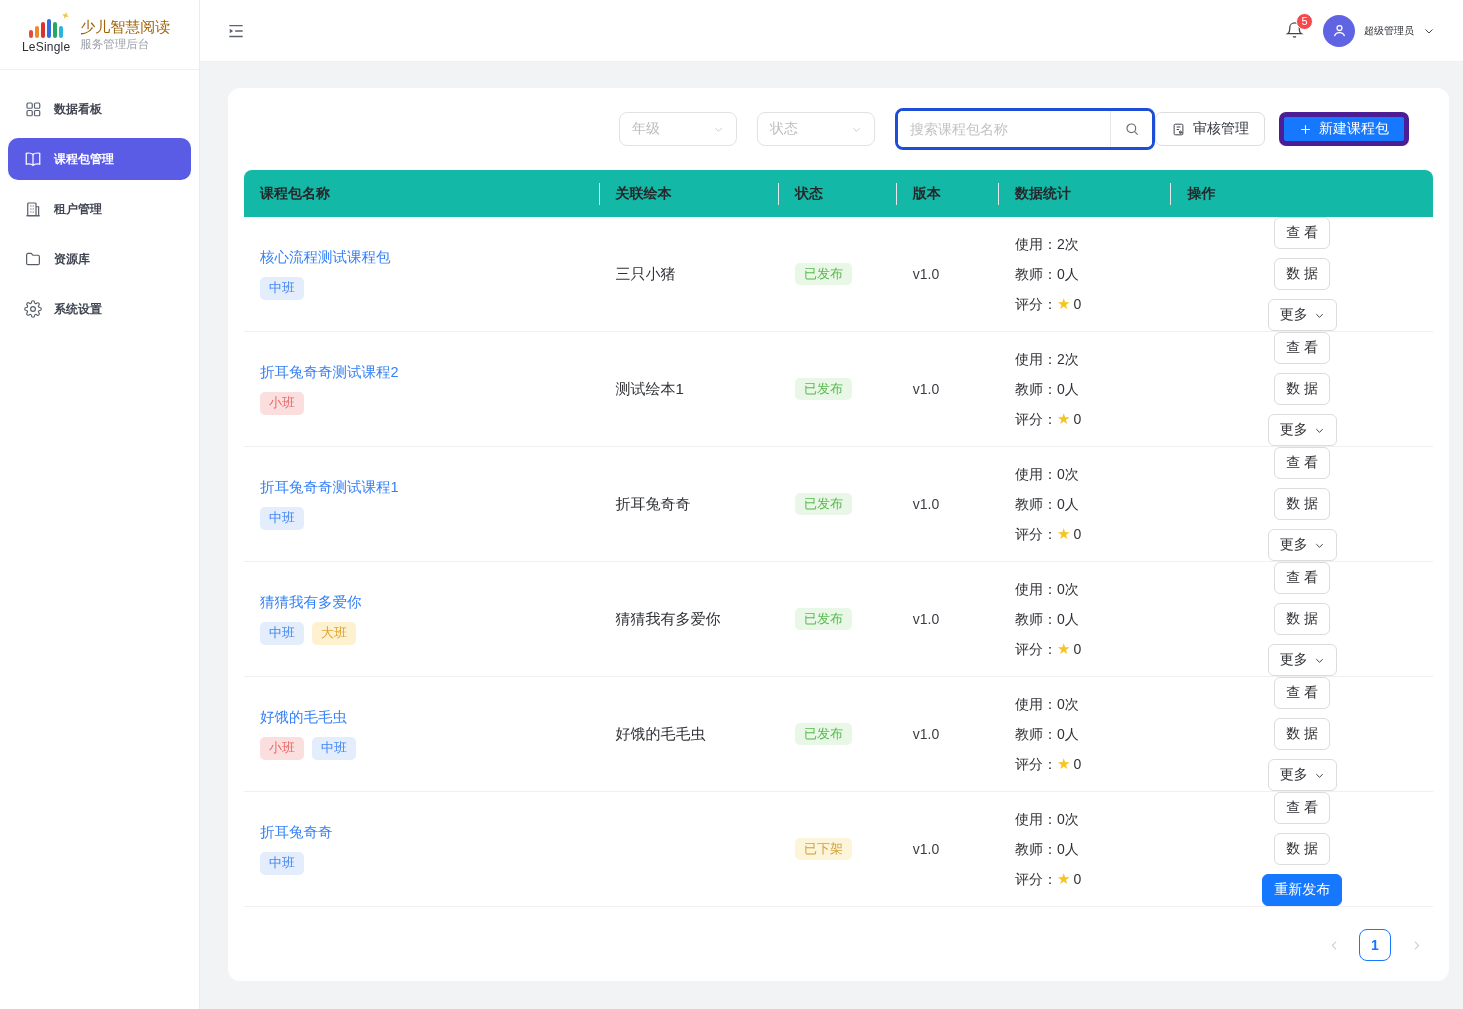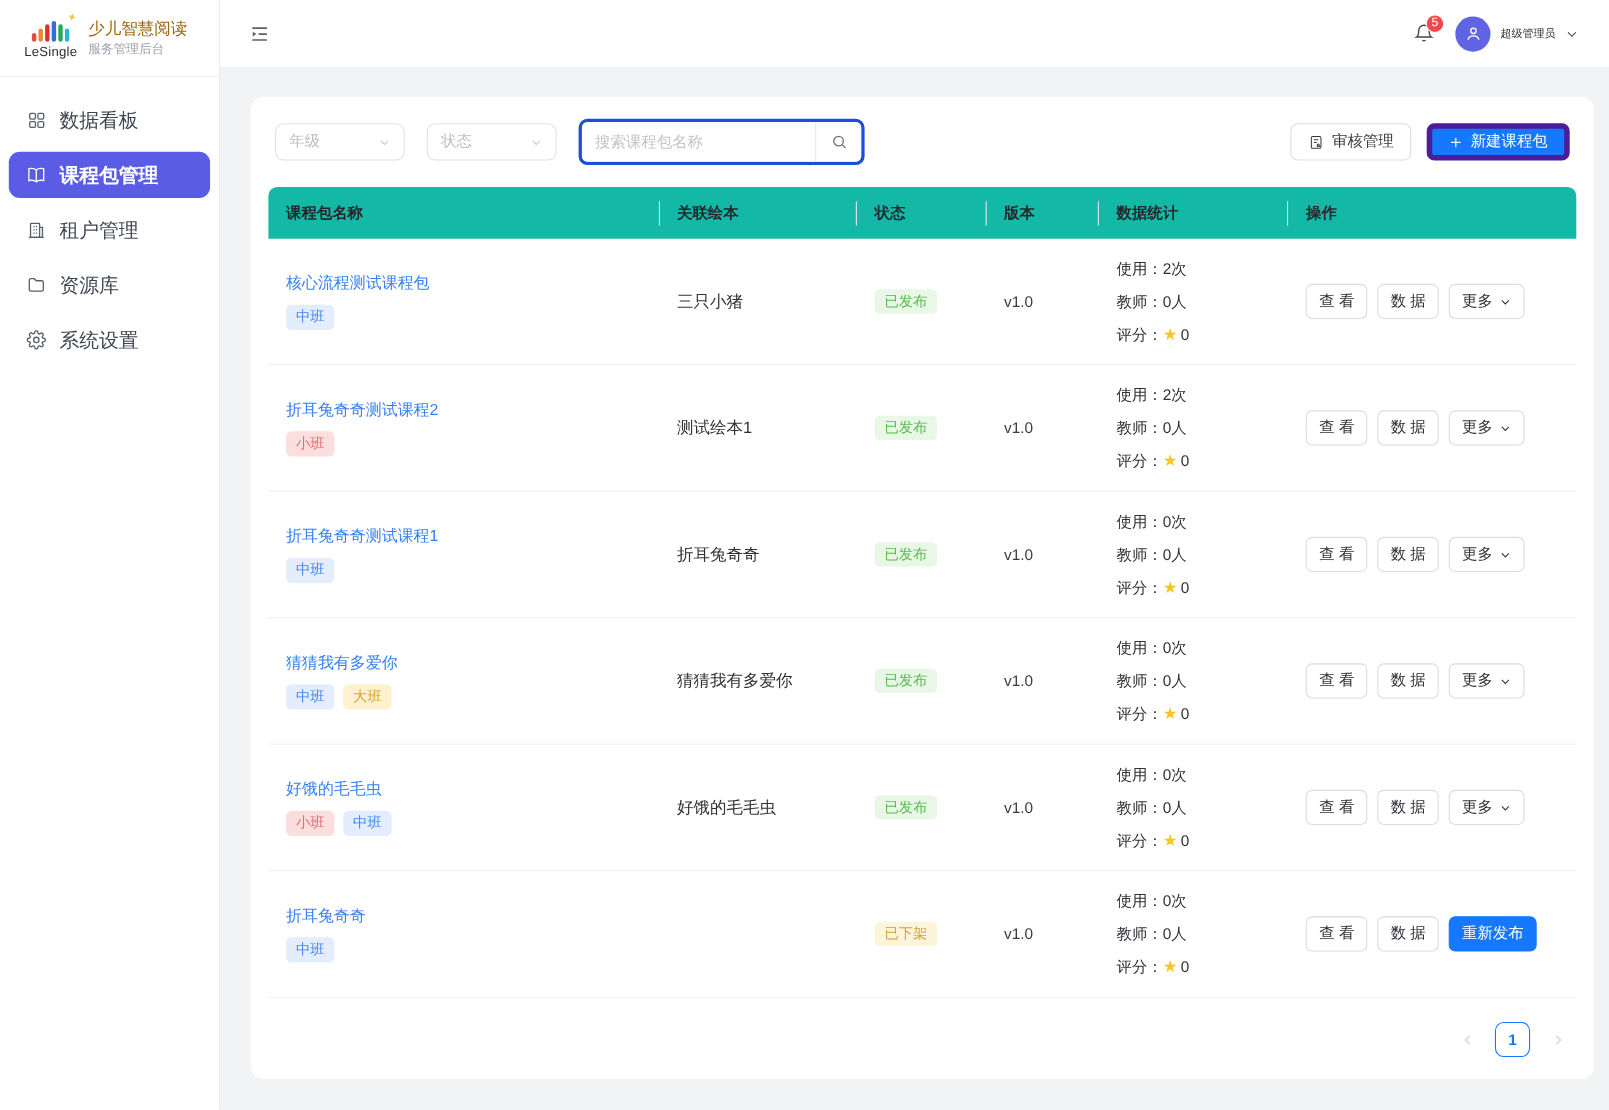--- a/index.html
+++ b/index.html
@@ -18,42 +18,42 @@
   .logo-bars i { display: block; width: 4px; border-radius: 2px; }
   .logo-spark { position: absolute; right: -6px; top: -4px; width: 7px; height: 7px; background: #f6c344; transform: rotate(20deg); clip-path: polygon(50% 0, 65% 35%, 100% 50%, 65% 65%, 50% 100%, 35% 65%, 0 50%, 35% 35%); }
   .logo-brand { font-size: 12px; color: #2b2f36; margin-top: 2px; letter-spacing: 0.2px; }
   .logo-title { font-size: 15px; font-weight: 400; color: #a16207; line-height: 1.3; }
   .logo-sub { font-size: 11.5px; color: #9aa1ab; margin-top: 1px; }
   .menu { padding: 18px 8px; display: flex; flex-direction: column; gap: 8px; }
   .menu-item { height: 42px; display: flex; align-items: center; gap: 12px; padding: 0 16px; border-radius: 10px; color: #3f4450; cursor: pointer; }
   .menu-item svg { width: 18px; height: 18px; stroke: #585f6b; fill: none; stroke-width: 1.6; flex-shrink: 0; }
   .menu-item.active { background: #5b5ce6; color: #fff; font-weight: 600; }
   .menu-item.active svg { stroke: #fff; }
-  .menu-label { font-size: 18px; }
+  .menu-label { font-size: 12px; font-weight: bold; }
 
   
   .main { flex: 1; display: flex; flex-direction: column; min-width: 0; }
   .topbar { height: 62px; background: #fff; border-bottom: 1px solid #eef0f2; display: flex; align-items: center; justify-content: space-between; padding: 0 28px 0 22px; }
   .fold-btn { width: 28px; height: 28px; display: flex; align-items: center; justify-content: center; cursor: pointer; }
   .fold-btn svg { width: 20px; height: 20px; stroke: #5a6170; stroke-width: 1.7; fill: #5a6170; }
   .topbar-right { display: flex; align-items: center; gap: 16px; }
   .bell-wrap { position: relative; width: 26px; height: 26px; display: flex; align-items: center; justify-content: center; cursor: pointer; }
   .bell-wrap svg { width: 19px; height: 19px; stroke: #3f4450; stroke-width: 1.6; fill: none; }
   .badge { position: absolute; top: -5px; right: -6px; min-width: 17px; height: 17px; border-radius: 9px; background: #f5484d; color: #fff; font-size: 11px; display: flex; align-items: center; justify-content: center; padding: 0 4px; border: 1px solid #fff; }
   .user-wrap { display: flex; align-items: center; gap: 9px; cursor: pointer; }
   .avatar { width: 32px; height: 32px; border-radius: 50%; background: #6064e3; display: flex; align-items: center; justify-content: center; }
   .avatar svg { width: 17px; height: 17px; stroke: #fff; stroke-width: 1.8; fill: none; }
   .user-name { color: #2b2f36; font-size: 10px; }
   .chev { width: 12px; height: 12px; stroke: #3f4450; stroke-width: 2; fill: none; }
 
   
   .content { flex: 1; background: #f2f3f5; padding: 26px 14px 28px 28px; overflow: hidden; }
   .card { background: #fff; border-radius: 12px; height: 100%; padding: 20px 16px 0 16px; display: flex; flex-direction: column; }
 
-  .toolbar { display: flex; align-items: center; justify-content: space-between; margin: 0 6px 20px 6px; }
+  .toolbar { display: flex; align-items: center; justify-content: flex-end; margin: 0 24px 20px 6px; }
   .toolbar-left { display: flex; align-items: center; gap: 20px; }
   .select { width: 118px; height: 34px; border: 1px solid #e2e2e2; border-radius: 8px; display: flex; align-items: center; justify-content: space-between; padding: 0 12px; color: #bdbdbd; cursor: pointer; background: #fff; }
   .select svg { width: 11px; height: 11px; stroke: #c6c6c6; stroke-width: 2; fill: none; }
   .search-group { display: flex; align-items: stretch; height: 42px; border: 3px solid #1d4ed8; border-radius: 8px; overflow: hidden; background: #fff; }
   .search-input { border: none; outline: none; width: 212px; padding: 0 12px; font-size: 14px; color: #333; font-family: inherit; }
   .search-input::placeholder { color: #c3c3c3; }
   .search-btn { width: 42px; border: none; border-left: 1px solid #e7e7e7; background: #fff; display: flex; align-items: center; justify-content: center; cursor: pointer; }
   .search-btn svg { width: 16px; height: 16px; stroke: #6b7078; stroke-width: 1.8; fill: none; }
   .toolbar-right { display: flex; align-items: center; gap: 14px; }
   .btn { height: 34px; border-radius: 7px; display: inline-flex; align-items: center; justify-content: center; gap: 7px; padding: 0 15px; font-size: 14px; cursor: pointer; font-family: inherit; }
@@ -75,21 +75,21 @@
   .tag-blue { background: #e3edfc; color: #4286f5; }
   .tag-red { background: #fbdede; color: #e86868; }
   .tag-yellow { background: #fdf1d0; color: #dda22f; }
   .tag-published { background: #e9f7e7; color: #57ba4e; }
   .tag-offline { background: #fdf5d9; color: #cfa23e; }
   .book-cell { color: #2f3136; font-size: 15px; }
   .version-cell { color: #3a3d42; font-size: 14px; }
   .stats { line-height: 30px; font-size: 14px; color: #2f3136; }
   .stats .lbl { color: #2f3136; }
   .star { color: #f7c51e; font-size: 15px; margin-right: 3px; }
-  .actions { display: flex; align-items: center; gap: 9px; flex-wrap: wrap; }
+  .actions { display: flex; align-items: center; gap: 9px; flex-wrap: wrap; flex-direction: column; }
   .abtn { height: 32px; padding: 0 11px; border-radius: 6px; border: 1px solid #dcdcdc; background: #fff; color: #2f3136; font-size: 14px; display: inline-flex; align-items: center; gap: 6px; cursor: pointer; font-family: inherit; }
   .abtn svg { width: 11px; height: 11px; stroke: #2f3136; stroke-width: 2; fill: none; }
   .abtn-primary { background: #1677ff; border-color: #1677ff; color: #ffffff; }
 
   
   .pagination { display: flex; align-items: center; justify-content: flex-end; gap: 10px; padding: 18px 2px 20px 0; }
   .pg-arrow { width: 30px; height: 30px; display: flex; align-items: center; justify-content: center; cursor: pointer; }
   .pg-arrow svg { width: 13px; height: 13px; stroke: #cfcfcf; stroke-width: 2; fill: none; }
   .pg-page { width: 32px; height: 32px; border: 1px solid #1677ff; border-radius: 8px; color: #1677ff; font-weight: 700; display: flex; align-items: center; justify-content: center; cursor: pointer; background: #fff; }
 </style>

